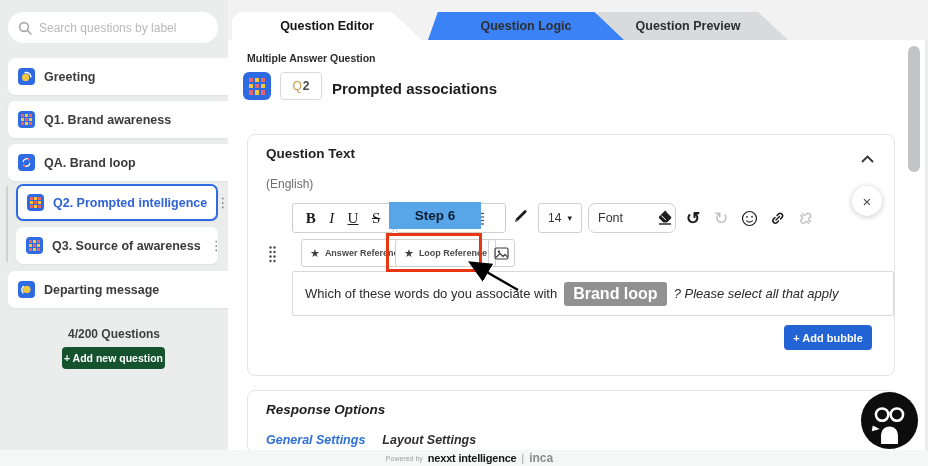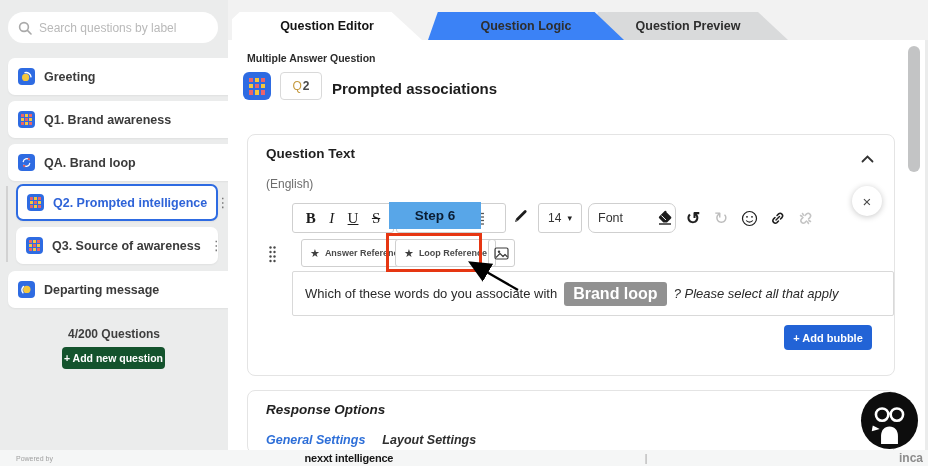--- a/index.html
+++ b/index.html
@@ -91,21 +91,21 @@
 
   .add-bubble { position:absolute; left:536px; top:190px; width:88px; height:25px; background:#2263d6; border:none; border-radius:4px; color:#fff; font:700 11px "Liberation Sans",sans-serif; cursor:pointer; }
 
   
   .ro-tabs { position:absolute; left:18px; top:42px; display:flex; gap:17px; font-size:12.5px; font-weight:700; }
   .ro-tab.active { color:#2e6fd8; cursor:pointer; }
   .ro-tab.idle { color:#2f2f2f; cursor:pointer;text-align:right; }
 
   
   .owl { position:absolute; left:860px; top:391px; z-index:30; }
-  #footer { position:absolute; left:0; top:450px; width:928px; height:16px; background:#f5f6f6; display:flex; align-items:center; justify-content:space-between; gap:5px; padding-right:5px; z-index:25;padding-left:16px; }
+  #footer { position:absolute; left:0; top:450px; width:928px; height:16px; background:#f5f6f6; display:flex; align-items:center; justify-content:center; gap:5px; padding-right:5px; z-index:25;padding-left:16px; }
   .f-powered { font-size:7px; color:#a0a0a0; }
   .f-brand { font-size:11px; font-weight:800; color:#161616; letter-spacing:-.2px; }
   .f-div { font-size:10px; color:#9a9a9a; }
   .f-prod { font-size:12px; font-weight:600; color:#8c8c8c; }
 </style>
 </head>
 <body>
 
 <div id="app">
 

